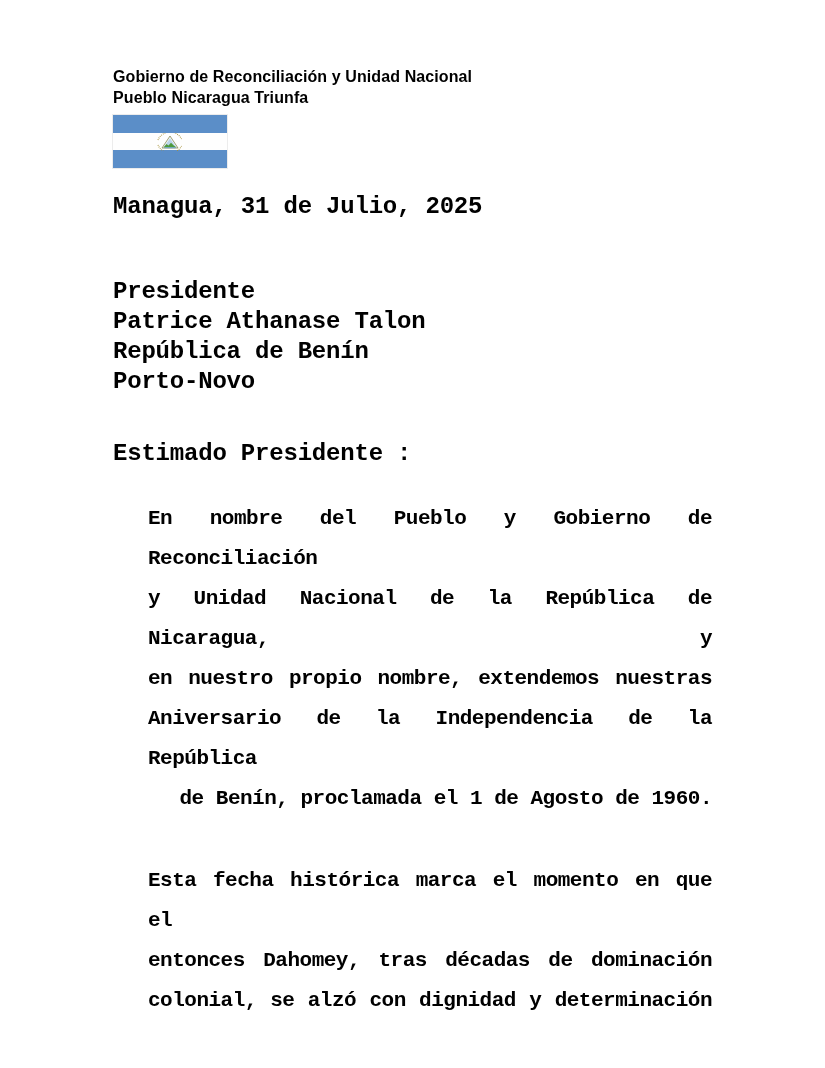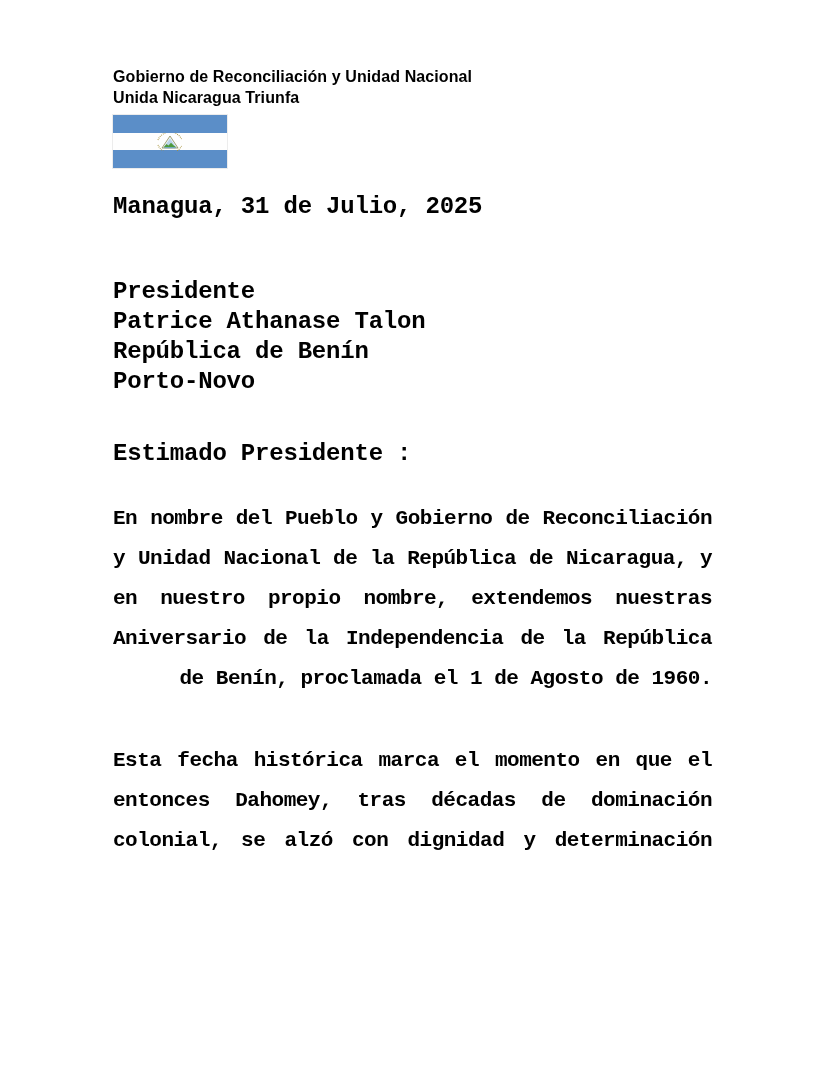--- a/index.html
+++ b/index.html
@@ -52,31 +52,31 @@
   .body-para {
     font-family: "Liberation Mono", "DejaVu Sans Mono", monospace;
     font-weight: 700;
     font-size: 21px;
     line-height: 40px;
     letter-spacing: -0.5px;
     width: 599px;
   }
   .para1 { margin-top: 30px; }
   .para2 { margin-top: 42px; }
-  .jline { text-align: justify; text-align-last: justify; }
+  .jline { text-align: justify; text-align-last: justify; margin-left: 35px; }
   .lline { text-align: right; }
 </style>
 </head>
 <body>
 
 <div class="page">
 
   <div class="org-header">
     <div>Gobierno de Reconciliación y Unidad Nacional</div>
-    <div>Unida Nicaragua Triunfa</div>
+    <div>Pueblo Nicaragua Triunfa</div>
   </div>
 
   <div class="flag">
     <div class="stripe" style="background:#5B8EC8"></div>
     <div class="stripe" style="background:#FEFEFE"></div>
     <div class="stripe" style="background:#5B8EC8"></div>
     <div class="emblem-wrap">
       <svg width="34" height="18" viewBox="0 0 68 36" aria-hidden="true">
         <path d="M10 14 A26 26 0 0 1 58 14" fill="none" stroke="#A58F35" stroke-width="2.2" stroke-dasharray="1.6,2.2"></path>
         <path d="M10 24 A26 26 0 0 0 58 24" fill="none" stroke="#A58F35" stroke-width="2.2" stroke-dasharray="1.6,2.2"></path>

